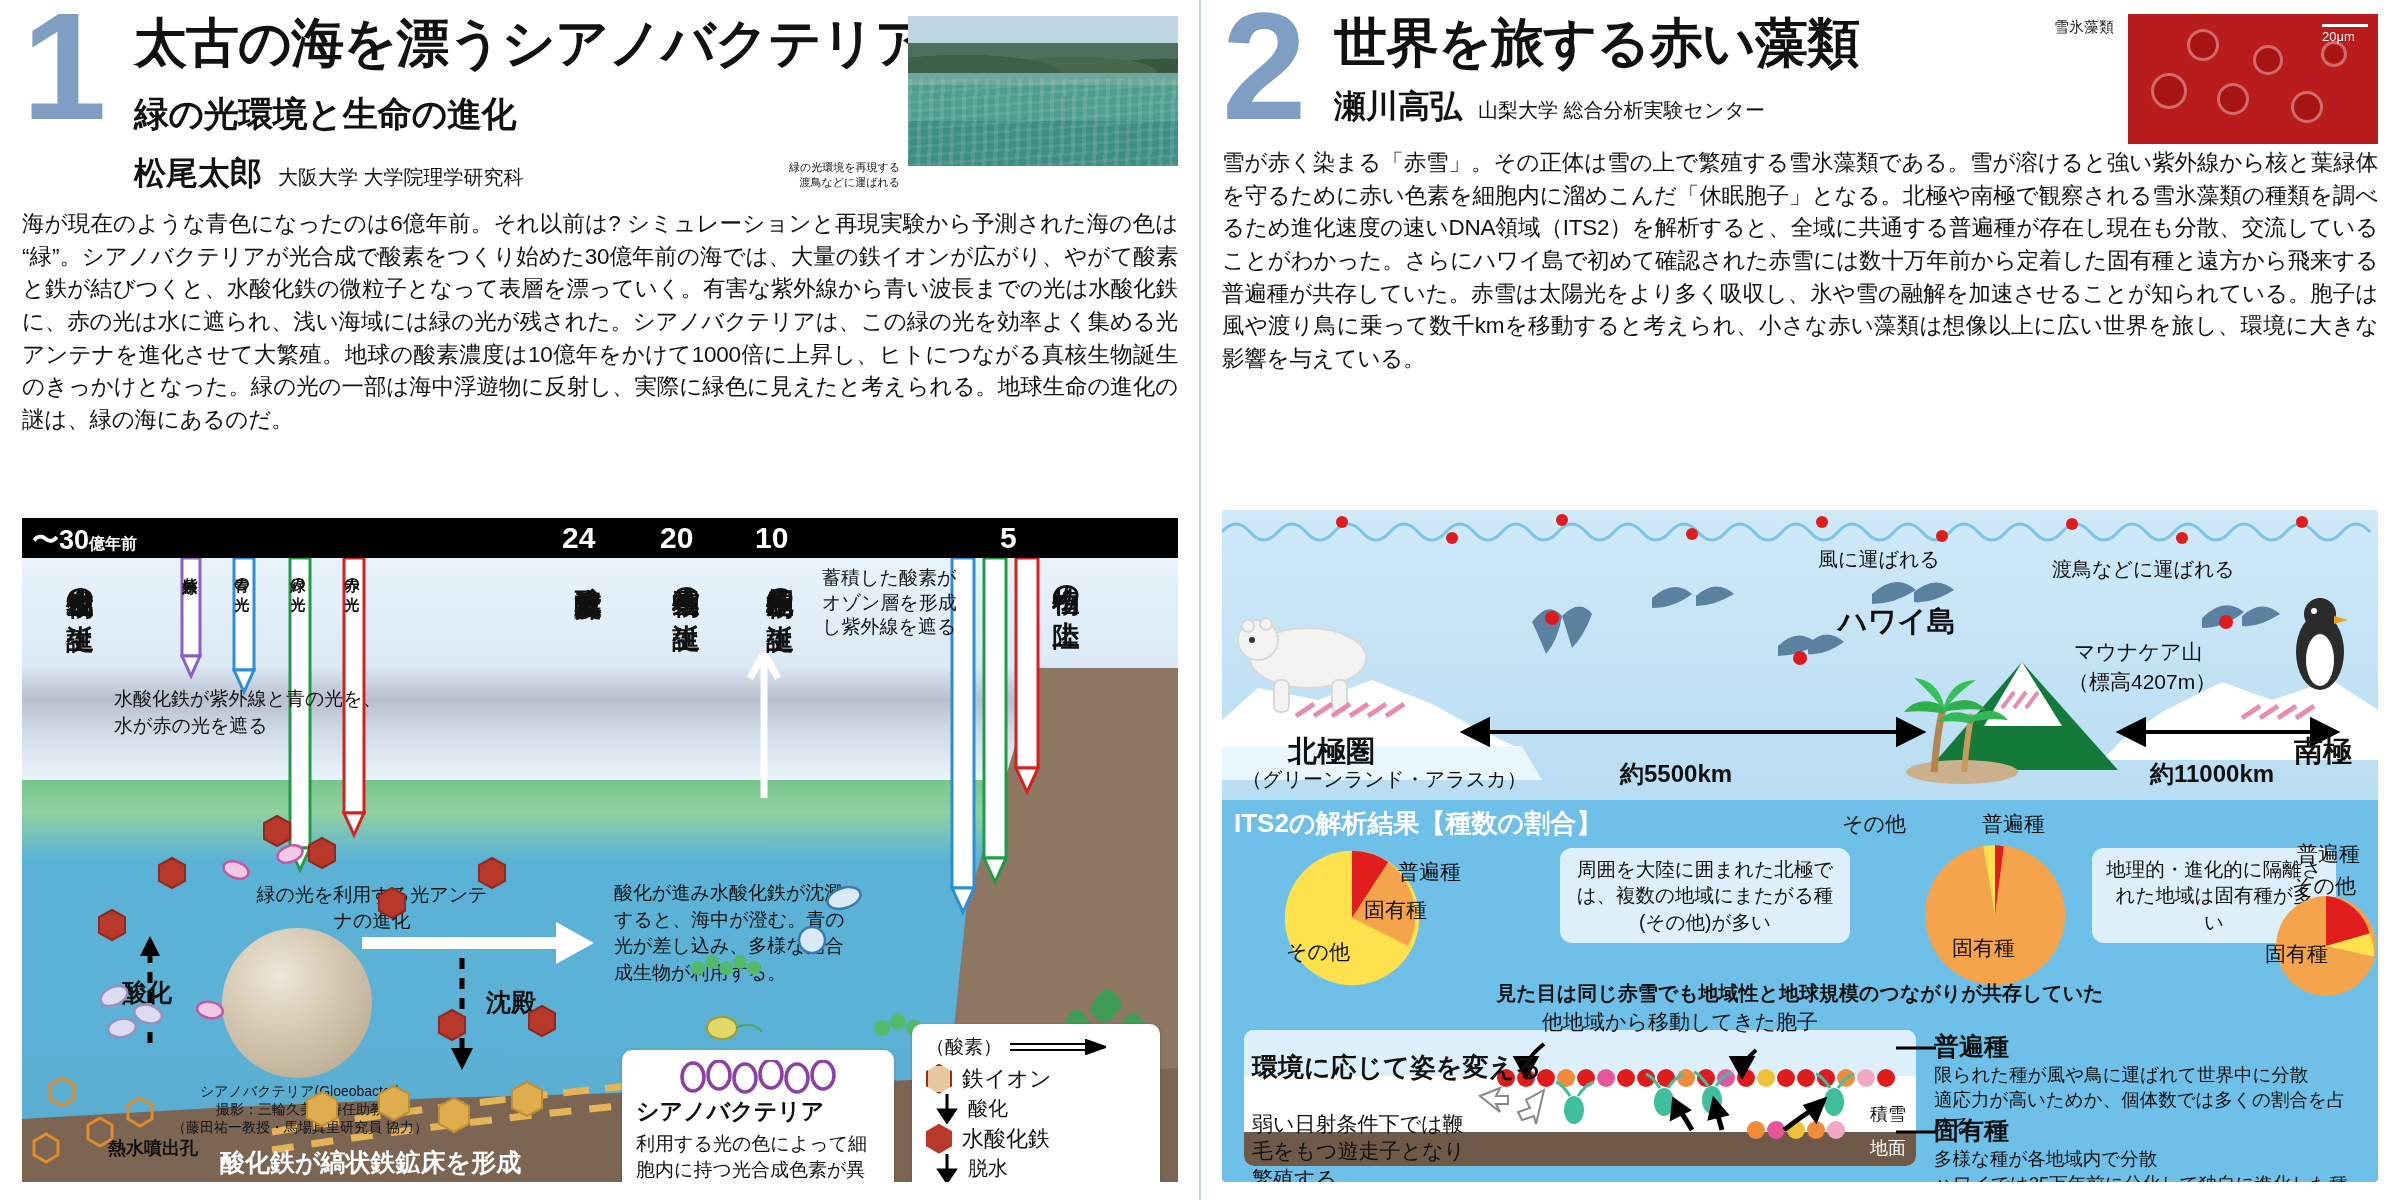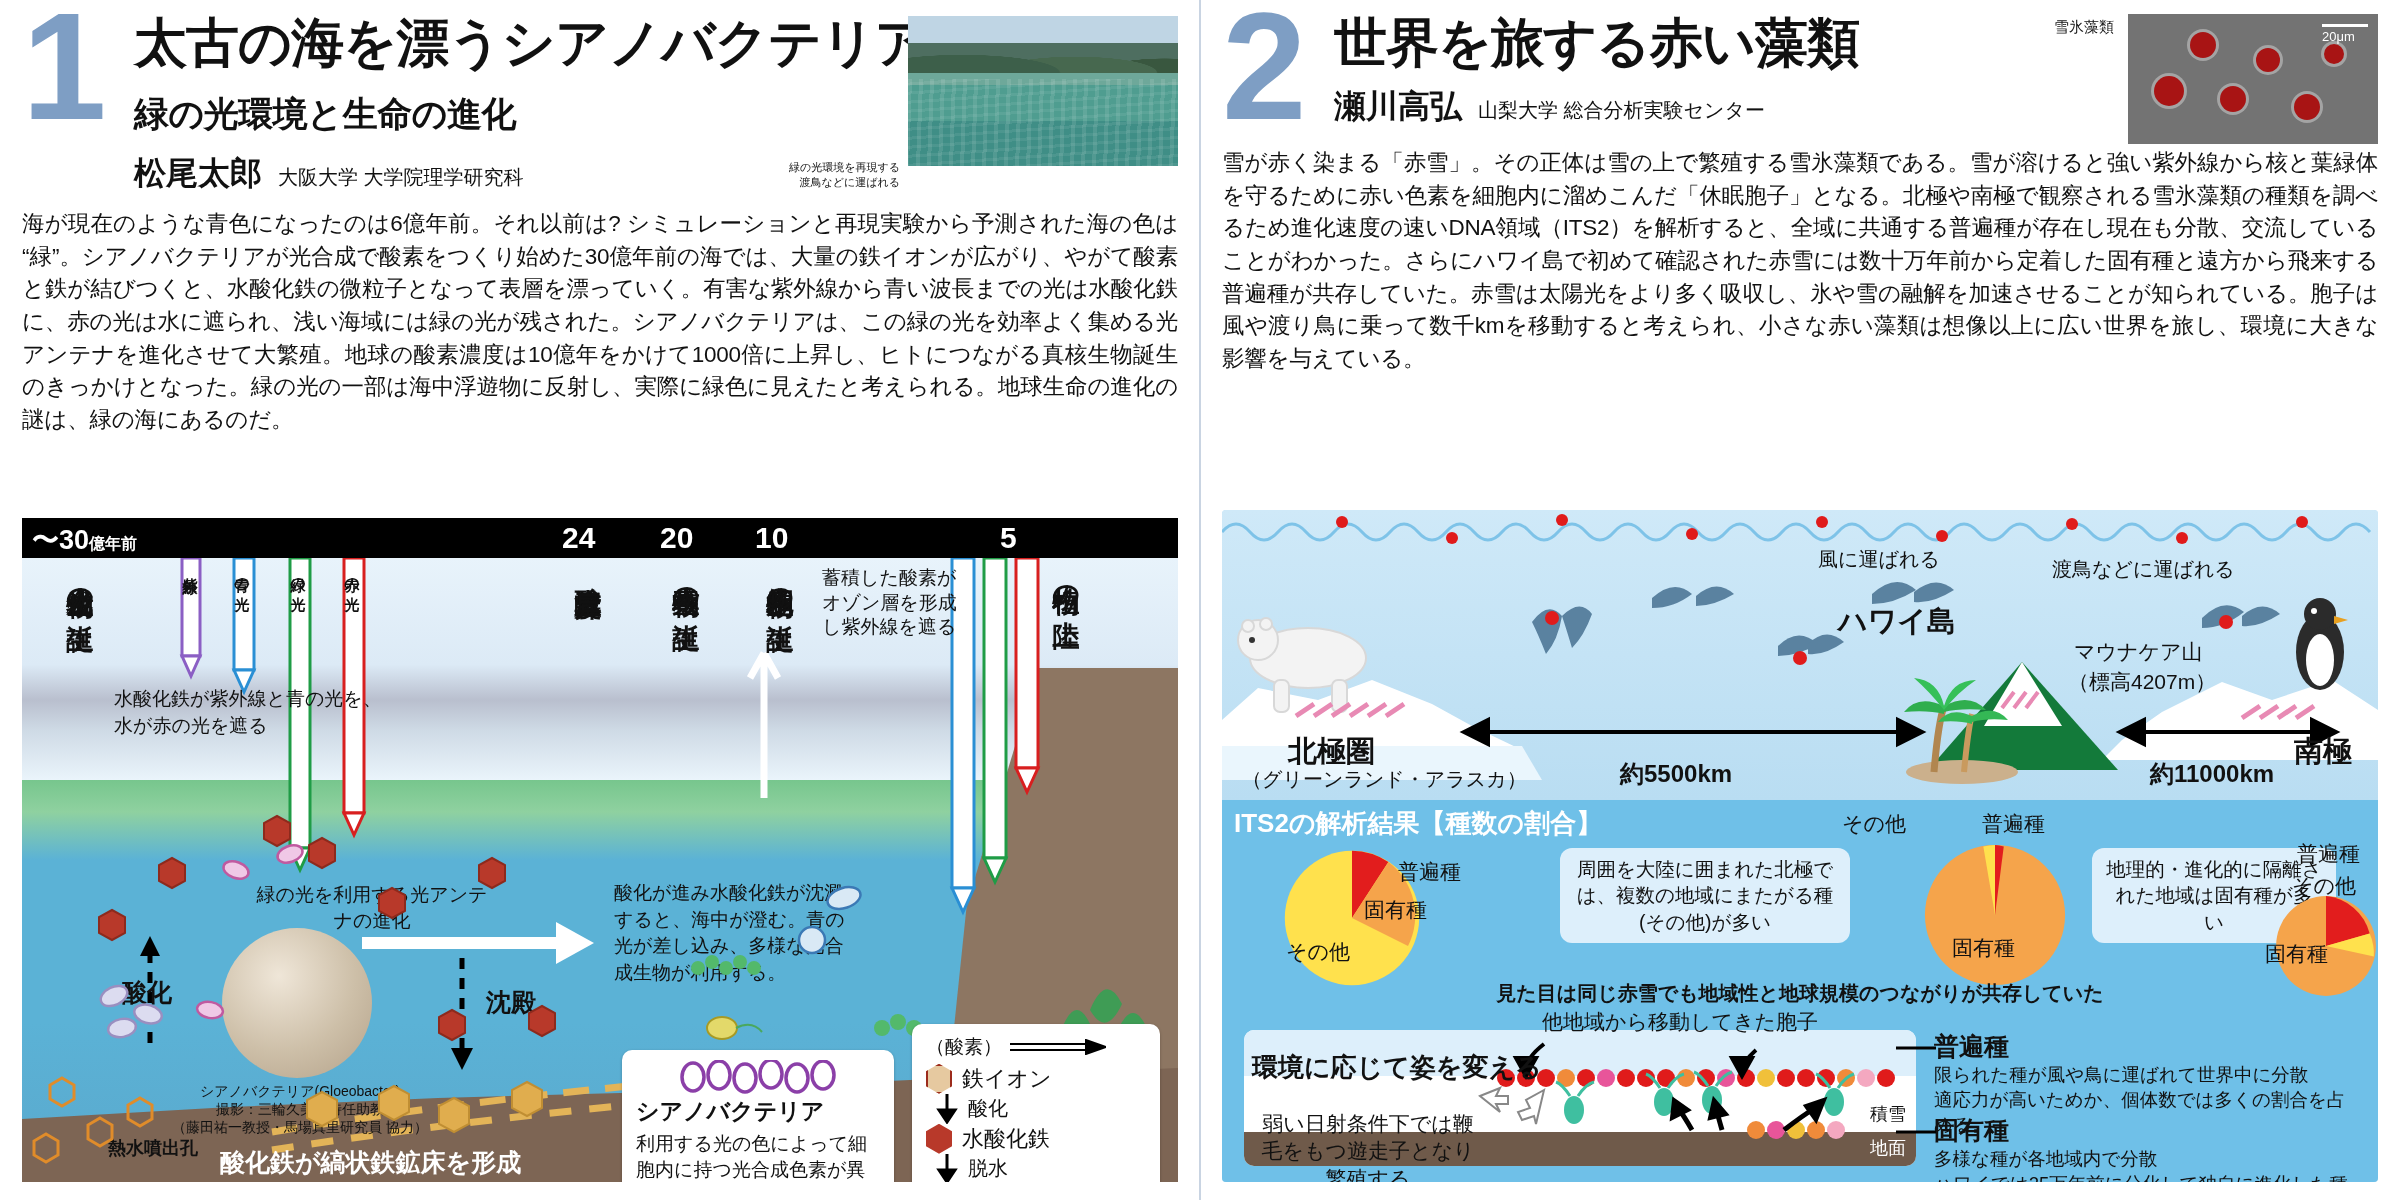--- a/index.html
+++ b/index.html
@@ -47,21 +47,21 @@
   .sea::after{
     content:""; position:absolute; left:0; top:42%; width:100%; height:58%;
     background:
       repeating-linear-gradient(92deg, rgba(255,255,255,.10) 0 4px, rgba(0,0,0,0) 4px 11px),
       repeating-linear-gradient(-4deg, rgba(255,255,255,.07) 0 3px, rgba(0,0,0,0) 3px 9px);
   }
 
   
   .micro {
     position:absolute; right:22px; top:14px; width:250px; height:130px;
-    background:#737373; overflow:hidden;
+    background:#b91c1c; overflow:hidden;
   }
   .micro .cell { position:absolute; border-radius:50%; background:#a81414; box-shadow:0 0 0 3px rgba(255,255,255,.35); }
   .scalebar { position:absolute; right:10px; top:10px; font-size:13px; color:#fff; }
   .scalebar .bar { display:block; height:3px; background:#fff; width:46px; margin-bottom:2px; margin-left:auto;}
   .micro-lbl { position:absolute; font-size:15px; }
 
   
   .bodytext {
     padding:6px 22px 0 22px; font-size:22.5px; line-height:1.45;
     text-align:justify; letter-spacing:-0.2px;
@@ -577,21 +577,21 @@
               <path d="M580 70 L562 76 L572 90 Z" fill="#000"></path>
           </g>
           <g stroke="#888" stroke-width="2" fill="#fff">
             <path d="M236 66 L256 58 L252 66 L264 66 L264 74 L252 74 L256 82 Z"></path>
             <path d="M300 60 L282 70 L286 78 L274 82 L278 90 L290 86 L292 94 Z"></path>
           </g>
         </svg>
       </div>
 
       <div style="position:absolute; left:30px; top:542px; font-size:26px; font-weight:bold; line-height:1.2;">環境に応じて姿を変える</div>
-      <div style="position:absolute; left:30px; top:600px; width:232px; font-size:21px; line-height:1.3;text-align:center;">弱い日射条件下では鞭毛をもつ遊走子となり繁殖する</div>
+      <div style="position:absolute; left:30px; top:600px; width:232px; font-size:21px; line-height:1.3;">弱い日射条件下では鞭毛をもつ遊走子となり繁殖する</div>
       <div style="position:absolute; left:320px; top:498px; font-size:21px;">他地域から移動してきた胞子</div>
 
       <div style="position:absolute; left:712px; top:520px; width:430px;">
         <div class="legend-ttl">普遍種</div>
         <div class="legend-body">限られた種が風や鳥に運ばれて世界中に分散</div>
         <div class="legend-body">適応力が高いためか、個体数では多くの割合を占める。</div>
       </div>
       <div style="position:absolute; left:712px; top:604px; width:430px;">
         <div class="legend-ttl">固有種</div>
         <div class="legend-body">多様な種が各地域内で分散</div>

